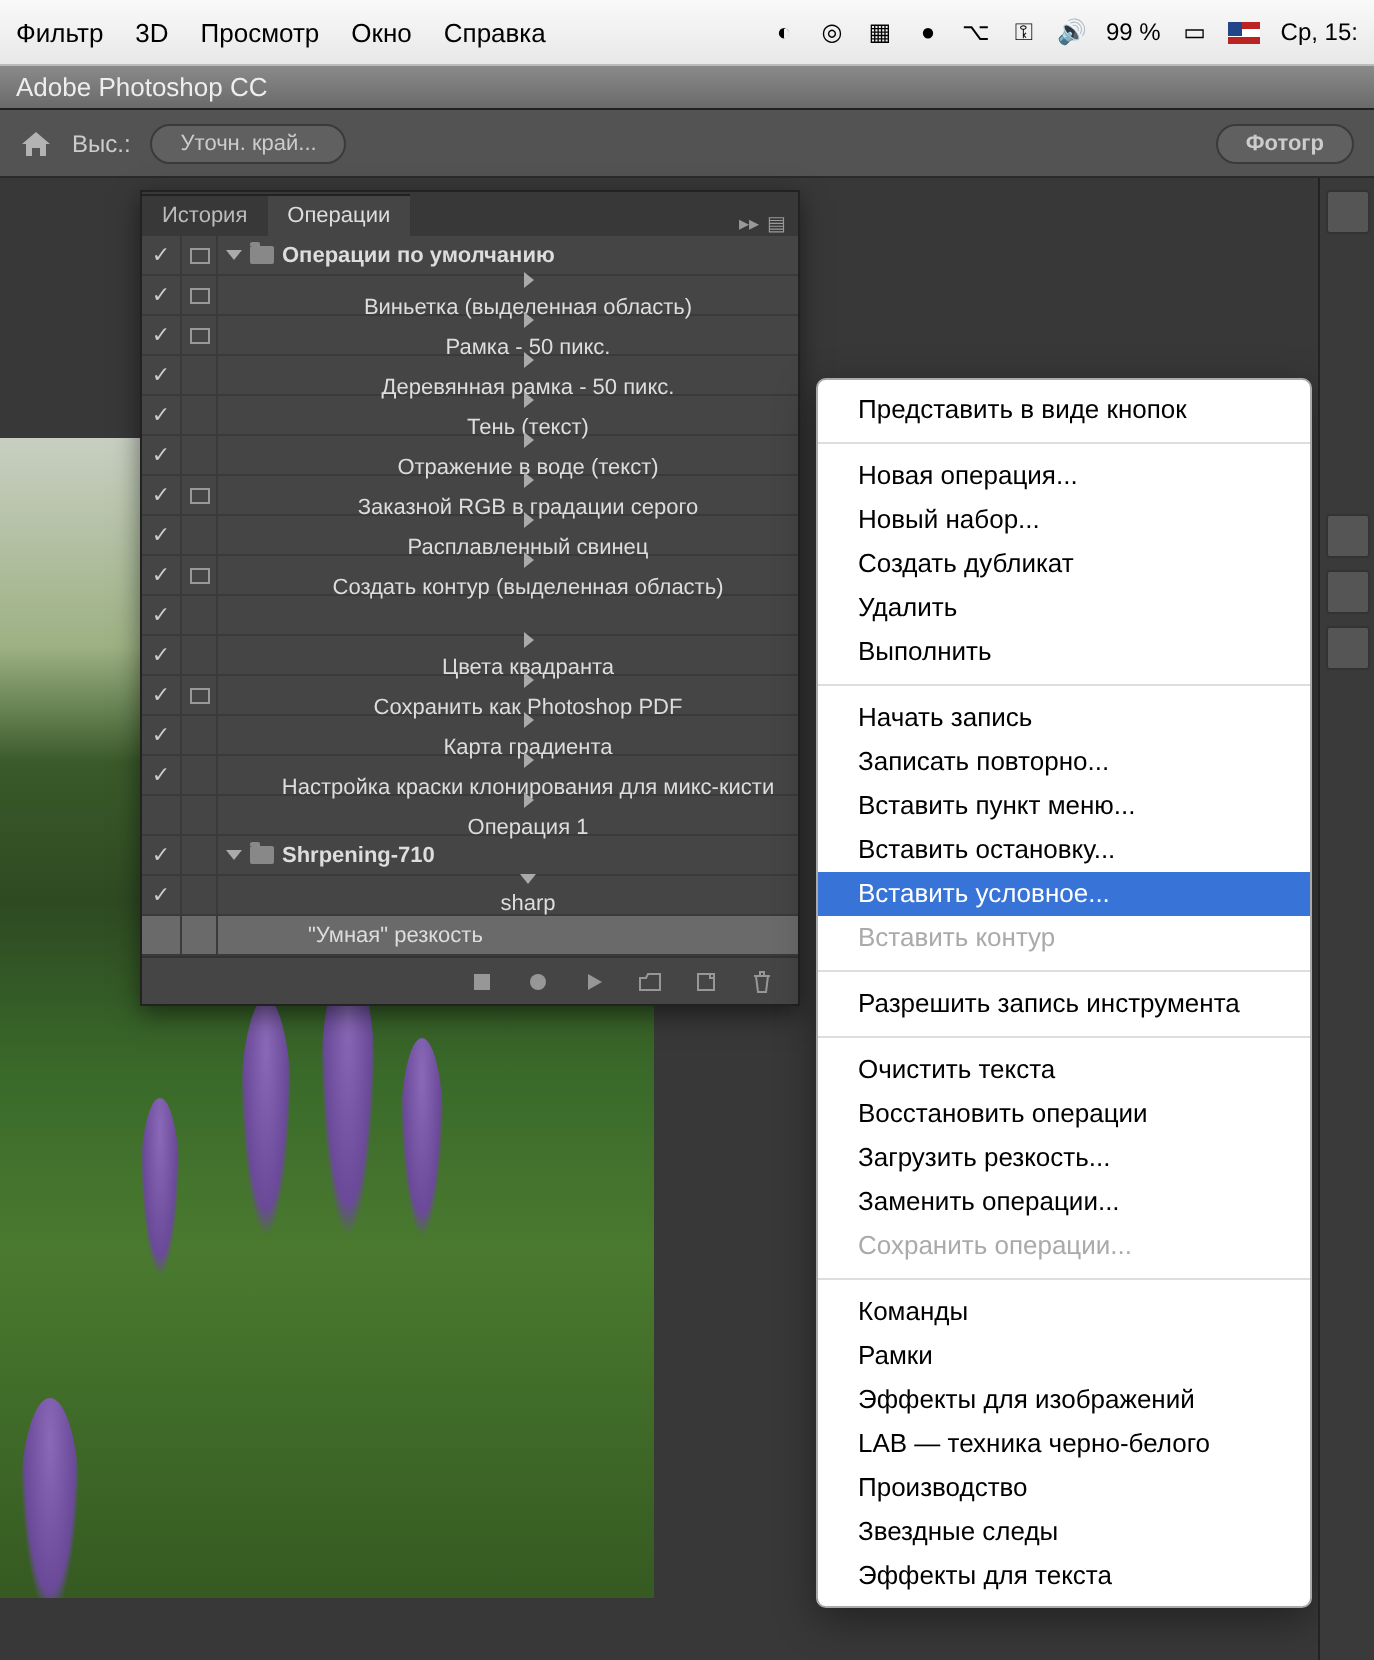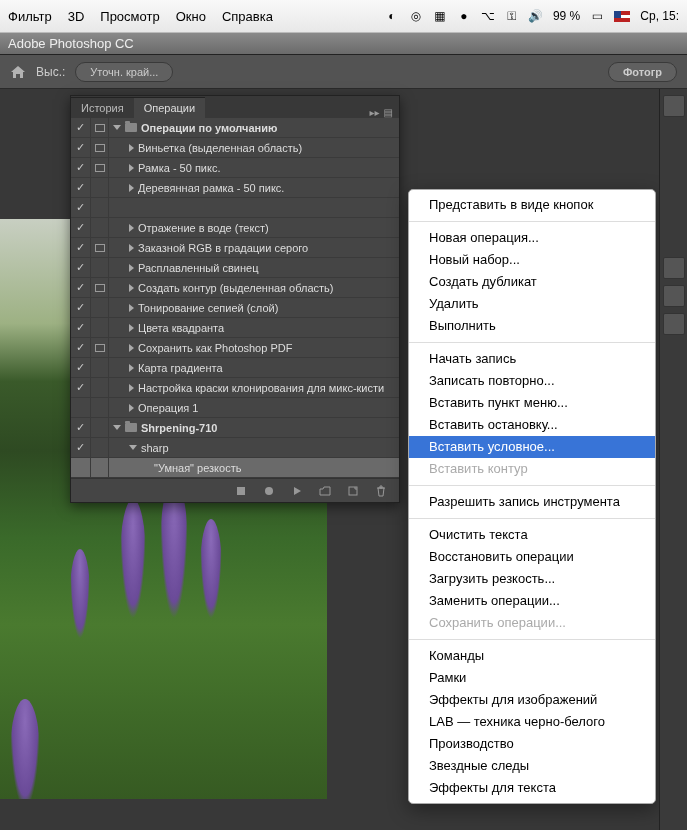--- a/index.html
+++ b/index.html
@@ -40,21 +40,21 @@
     .palette-tabs .tab-menu span { color: #999; font-size: 10px; }
     
     .action-list { font-size: 11px; color: #ddd; }
     .action-row { display: flex; align-items: center; height: 20px; border-bottom: 1px solid #3a3a3a; }
     .action-row.selected { background: #5a5a5a; }
     .action-row.step { background: #6a6a6a; }
     .col-check { width: 20px; text-align: center; color: #999; border-right: 1px solid #3a3a3a; height:100%; display:flex; align-items:center; justify-content:center; }
     .col-dialog { width: 18px; text-align: center; border-right: 1px solid #3a3a3a; height:100%; display:flex; align-items:center; justify-content:center; }
     .dialog-box { width: 10px; height: 8px; border: 1px solid #999; }
     .col-content { flex: 1; display: flex; align-items: center; padding-left: 4px; gap: 4px; }
-    .indent-1 { padding-left: 20px; }
+    .indent-1 { padding-left: 20px; flex-direction: column; }
     .indent-2 { padding-left: 36px; }
     .disclosure { width: 0; height: 0; border-top: 4px solid transparent; border-bottom: 4px solid transparent; border-left: 5px solid #aaa; }
     .disclosure.open { border-left: 4px solid transparent; border-right: 4px solid transparent; border-top: 5px solid #aaa; border-bottom: none; }
     .folder-icon { width: 12px; height: 9px; background: #888; border-radius: 1px; position: relative; }
     .folder-icon::before { content:''; position:absolute; top:-2px; left:0; width:5px; height:2px; background:#888; border-radius:1px 1px 0 0; }
     
     .palette-footer { height: 24px; background: #454545; display: flex; align-items: center; justify-content: flex-end; gap: 16px; padding: 0 12px; border-top: 1px solid #333; }
     .palette-footer .ficon { width: 12px; height: 12px; opacity: .7; }
     
     
@@ -175,20 +175,24 @@
           <div class="col-content indent-1">
             <div class="disclosure"></div>
             <span>Деревянная рамка - 50 пикс.</span>
           </div>
         </div>
         <div class="action-row">
           <div class="col-check">
             <span class="check">✓</span>
           </div>
           <div class="col-dialog"></div>
+          <div class="col-content indent-1">
+            <div class="disclosure"></div>
+            <span>Тень (текст)</span>
+          </div>
         </div>
         <div class="action-row">
           <div class="col-check">
             <span class="check">✓</span>
           </div>
           <div class="col-dialog"></div>
           <div class="col-content indent-1">
             <div class="disclosure"></div>
             <span>Отражение в воде (текст)</span>
           </div>
@@ -225,24 +229,20 @@
           <div class="col-content indent-1">
             <div class="disclosure"></div>
             <span>Создать контур (выделенная область)</span>
           </div>
         </div>
         <div class="action-row">
           <div class="col-check">
             <span class="check">✓</span>
           </div>
           <div class="col-dialog"></div>
-          <div class="col-content indent-1">
-            <div class="disclosure"></div>
-            <span>Тонирование сепией (слой)</span>
-          </div>
         </div>
         <div class="action-row">
           <div class="col-check">
             <span class="check">✓</span>
           </div>
           <div class="col-dialog"></div>
           <div class="col-content indent-1">
             <div class="disclosure"></div>
             <span>Цвета квадранта</span>
           </div>

